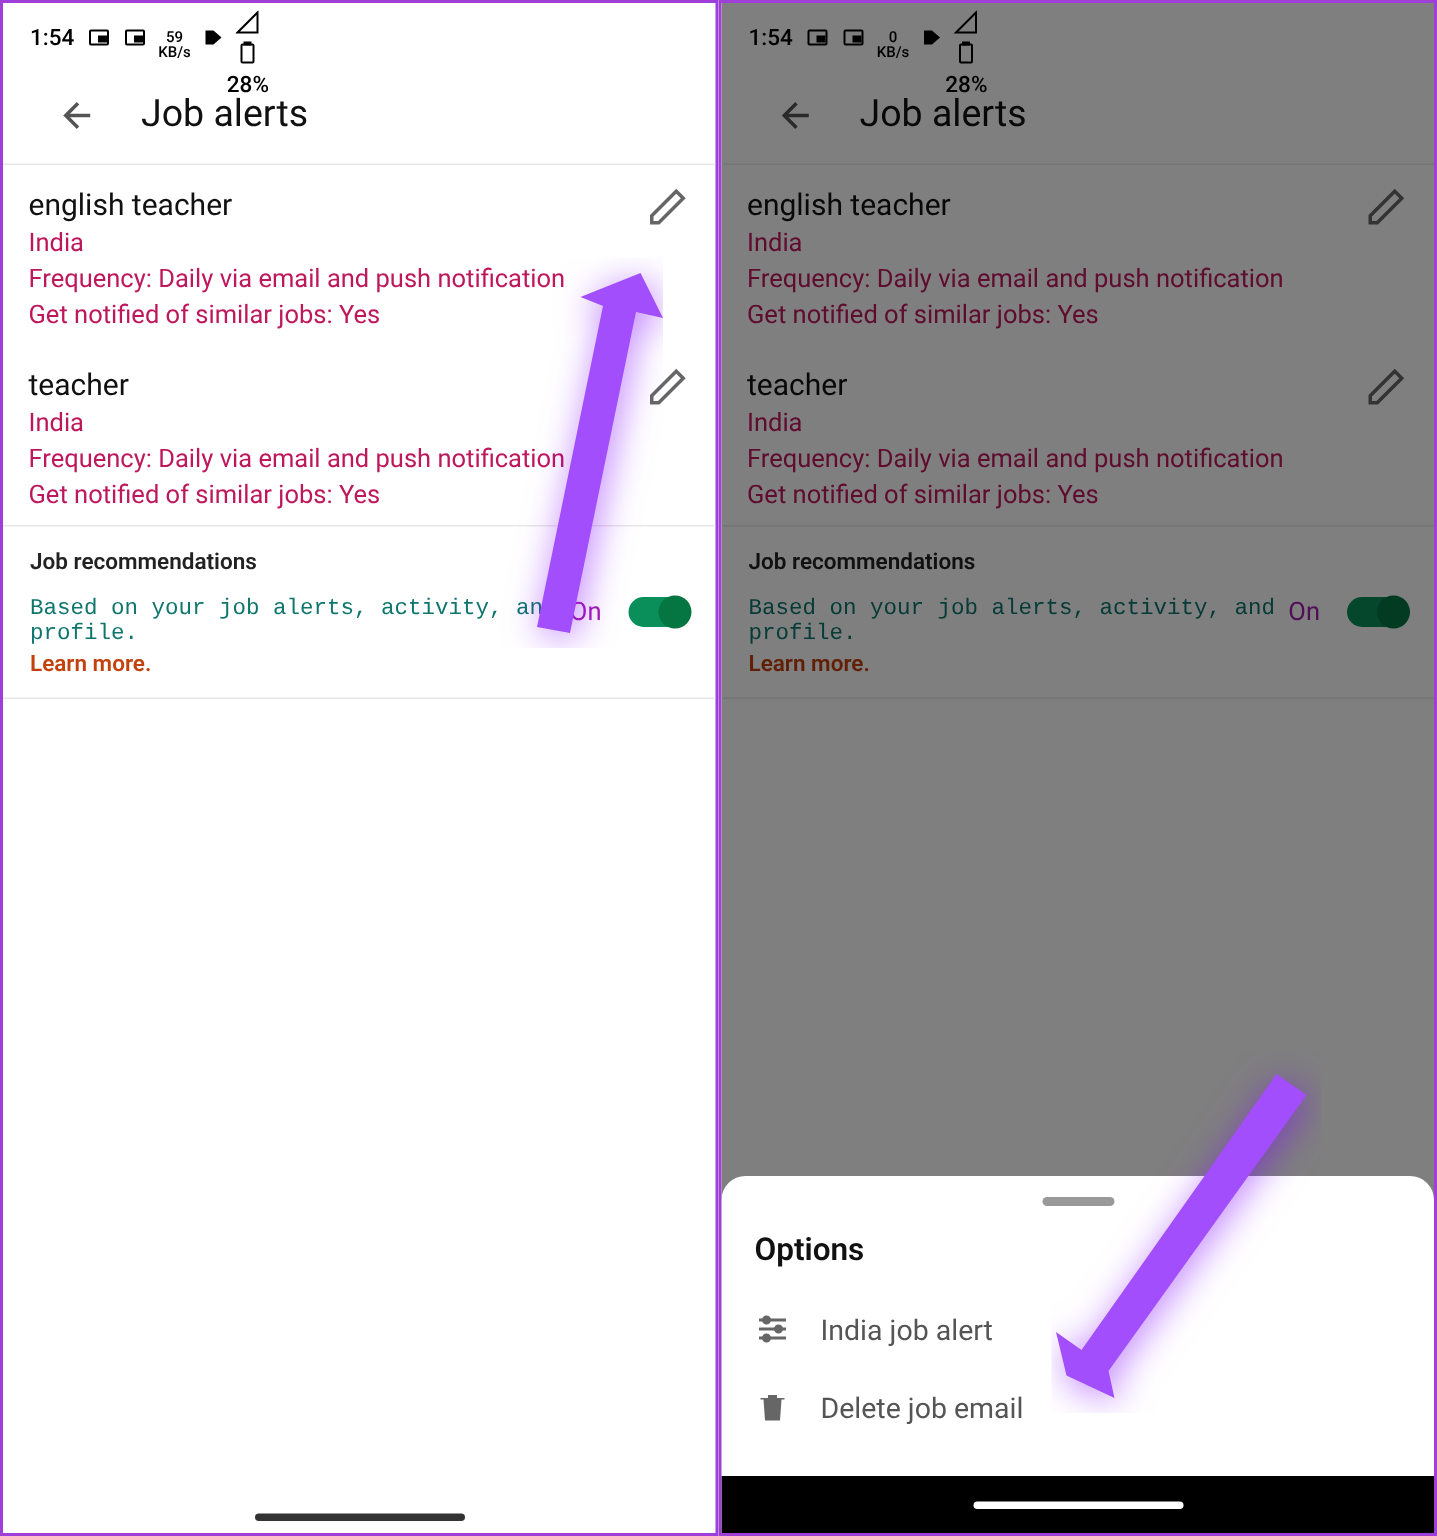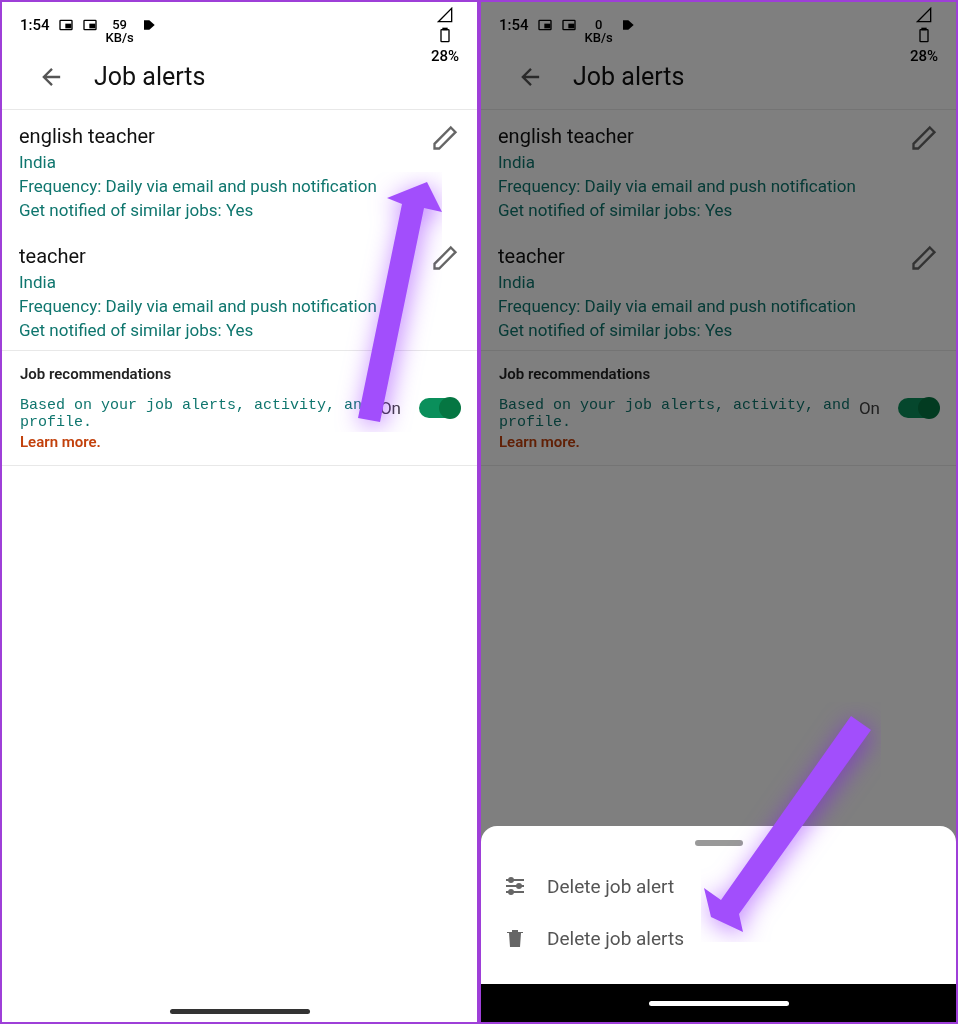--- a/index.html
+++ b/index.html
@@ -1,37 +1,37 @@
 <!DOCTYPE html>
 <html><head>
 <meta charset="utf-8">
 <style>
 * { margin: 0; padding: 0; box-sizing: border-box; }
 body { font-family: -apple-system, BlinkMacSystemFont, 'Segoe UI', Roboto, sans-serif; background: #fff; width: 958px; height: 1024px; display: flex; }
 .phone { width: 479px; height: 1024px; position: relative; border: 2px solid #9e3fd8; background: #fff; overflow: hidden; }
 .phone-right { background: #fff; }
 .overlay { position: absolute; inset: 0; background: rgba(0,0,0,0.5); pointer-events: none; }
-.statusbar { display: flex; justify-content: space-between; align-items: center; padding: 8px 18px 4px 18px; font-size: 15px; font-weight: 500; color: #000; height: 42px; }
+.statusbar { display: flex; justify-content: flex-start; align-items: center; padding: 8px 18px 4px 18px; font-size: 15px; font-weight: 500; color: #000; height: 42px; }
 .sb-left { display: flex; align-items: center; gap: 8px; }
 .sb-right { display: flex; align-items: center; gap: 4px; flex-direction: column; }
 .sb-icon { width: 16px; height: 16px; }
-.sb-speed { display:flex; flex-direction:column; align-items:center; font-size:13px; line-height:1;margin-top:12px; }
+.sb-speed { display:flex; flex-direction:column; align-items:center; font-size:10px; line-height:1;margin-top:12px; }
 .header { display: flex; align-items: center; padding: 18px 36px; border-bottom: 1px solid #e8e8e8; gap: 28px; }
 .back-arrow { width: 28px; height: 28px; color: #555; }
 .page-title { font-size: 25px; font-weight: 400; color: #111; }
 .alert-item { padding: 14px 18px 6px 17px; position: relative; }
 .alert-title { font-size: 20px; font-weight: 400; color: #111; margin-bottom: 4px; }
-.alert-line { font-size: 17px; color: #0f766e; margin: 4px 0; }
+.alert-line { font-size: 17px; color: #be185d; margin: 4px 0; }
 .edit-btn { position: absolute; right: 18px; top: 14px; width: 28px; height: 28px; color: #666; }
 .reco-section { display: flex; align-items: center; padding: 14px 18px; border-top: 1px solid #e8e8e8; border-bottom: 1px solid #e8e8e8; }
 .reco-text { flex: 1; }
 .reco-title { font-size: 15px; font-weight: 600; color: #222; }
 .reco-sub { font-size: 15px; color: #0f766e; margin-top: 14px; font-family: Liberation Mono, monospace; }
 .reco-link { font-size: 15px; color: #c2410c; font-weight: 600; margin-top: 2px; }
-.reco-on { font-size: 17px; color: #404040; margin-right: 18px; }
+.reco-on { font-size: 17px; color: #a21caf; margin-right: 18px; }
 .toggle { width: 40px; height: 20px; background: #0a8f5b; border-radius: 10px; position: relative; }
 .toggle::after { content: ''; position: absolute; width: 22px; height: 22px; background: #057642; border-radius: 50%; right: -2px; top: -1px; }
 .bottom-sheet { position: absolute; bottom: 38px; left: 0; right: 0; background: #fff; border-radius: 16px 16px 0 0; padding: 10px 0 20px 0; z-index: 10; }
 .sheet-handle { width: 48px; height: 6px; background: #999; border-radius: 3px; margin: 4px auto 14px auto; }
 .sheet-title { font-size: 21px; font-weight: 600; padding: 4px 22px 14px 22px; color: #111; }
 .sheet-item { display: flex; align-items: center; padding: 14px 22px; gap: 20px; }
 .sheet-icon { width: 24px; height: 24px; color: #666; }
 .sheet-label { font-size: 19px; color: #555; }
 .navbar { position: absolute; bottom: 0; left: 0; right: 0; height: 22px; display:flex; align-items:center; justify-content:center; }
 .nav-pill { width: 140px; height: 5px; background: #333; border-radius: 3px; }
@@ -189,38 +189,39 @@
       <div class="reco-link">Learn more.</div>
     </div>
     <div class="reco-on">On</div>
     <div class="toggle"></div>
   </div>
 
   <div class="overlay"></div>
 
   <div class="bottom-sheet">
     <div class="sheet-handle"></div>
+    <div class="sheet-title">Options</div>
     <div class="sheet-item">
       <svg class="sheet-icon" viewBox="0 0 24 24" fill="none" stroke="currentColor" stroke-width="2">
           <line x1="3" y1="6" x2="21" y2="6"></line>
           <line x1="3" y1="12" x2="21" y2="12"></line>
           <line x1="3" y1="18" x2="21" y2="18"></line>
           <circle cx="8" cy="6" r="2" fill="currentColor"></circle>
           <circle cx="16" cy="12" r="2" fill="currentColor"></circle>
           <circle cx="8" cy="18" r="2" fill="currentColor"></circle>
         </svg>
-      <span class="sheet-label">Delete job alert</span>
+      <span class="sheet-label">India job alert</span>
     </div>
     <div class="sheet-item">
       <svg class="sheet-icon" viewBox="0 0 24 24" fill="currentColor">
           <path d="M6 7h12l-1 14H7L6 7zm3-3h6v2H9V4zM4 6h16v1H4z"></path>
           <rect x="9" y="10" width="1.5" height="8"></rect>
           <rect x="13.5" y="10" width="1.5" height="8"></rect>
         </svg>
-      <span class="sheet-label">Delete job alerts</span>
+      <span class="sheet-label">Delete job email</span>
     </div>
   </div>
 
   <div class="navbar navbar-black">
     <div class="nav-pill"></div>
   </div>
 
   <svg class="arrow-annot" style="left:220px; top:700px; width:180px; height:240px;" viewBox="0 0 180 240">
     <path class="arrow-svg" d="M 10 215 L 42 230 L 38 212 L 170 28 L 150 14 L 20 198 L 3 186 Z"></path>
   </svg>

